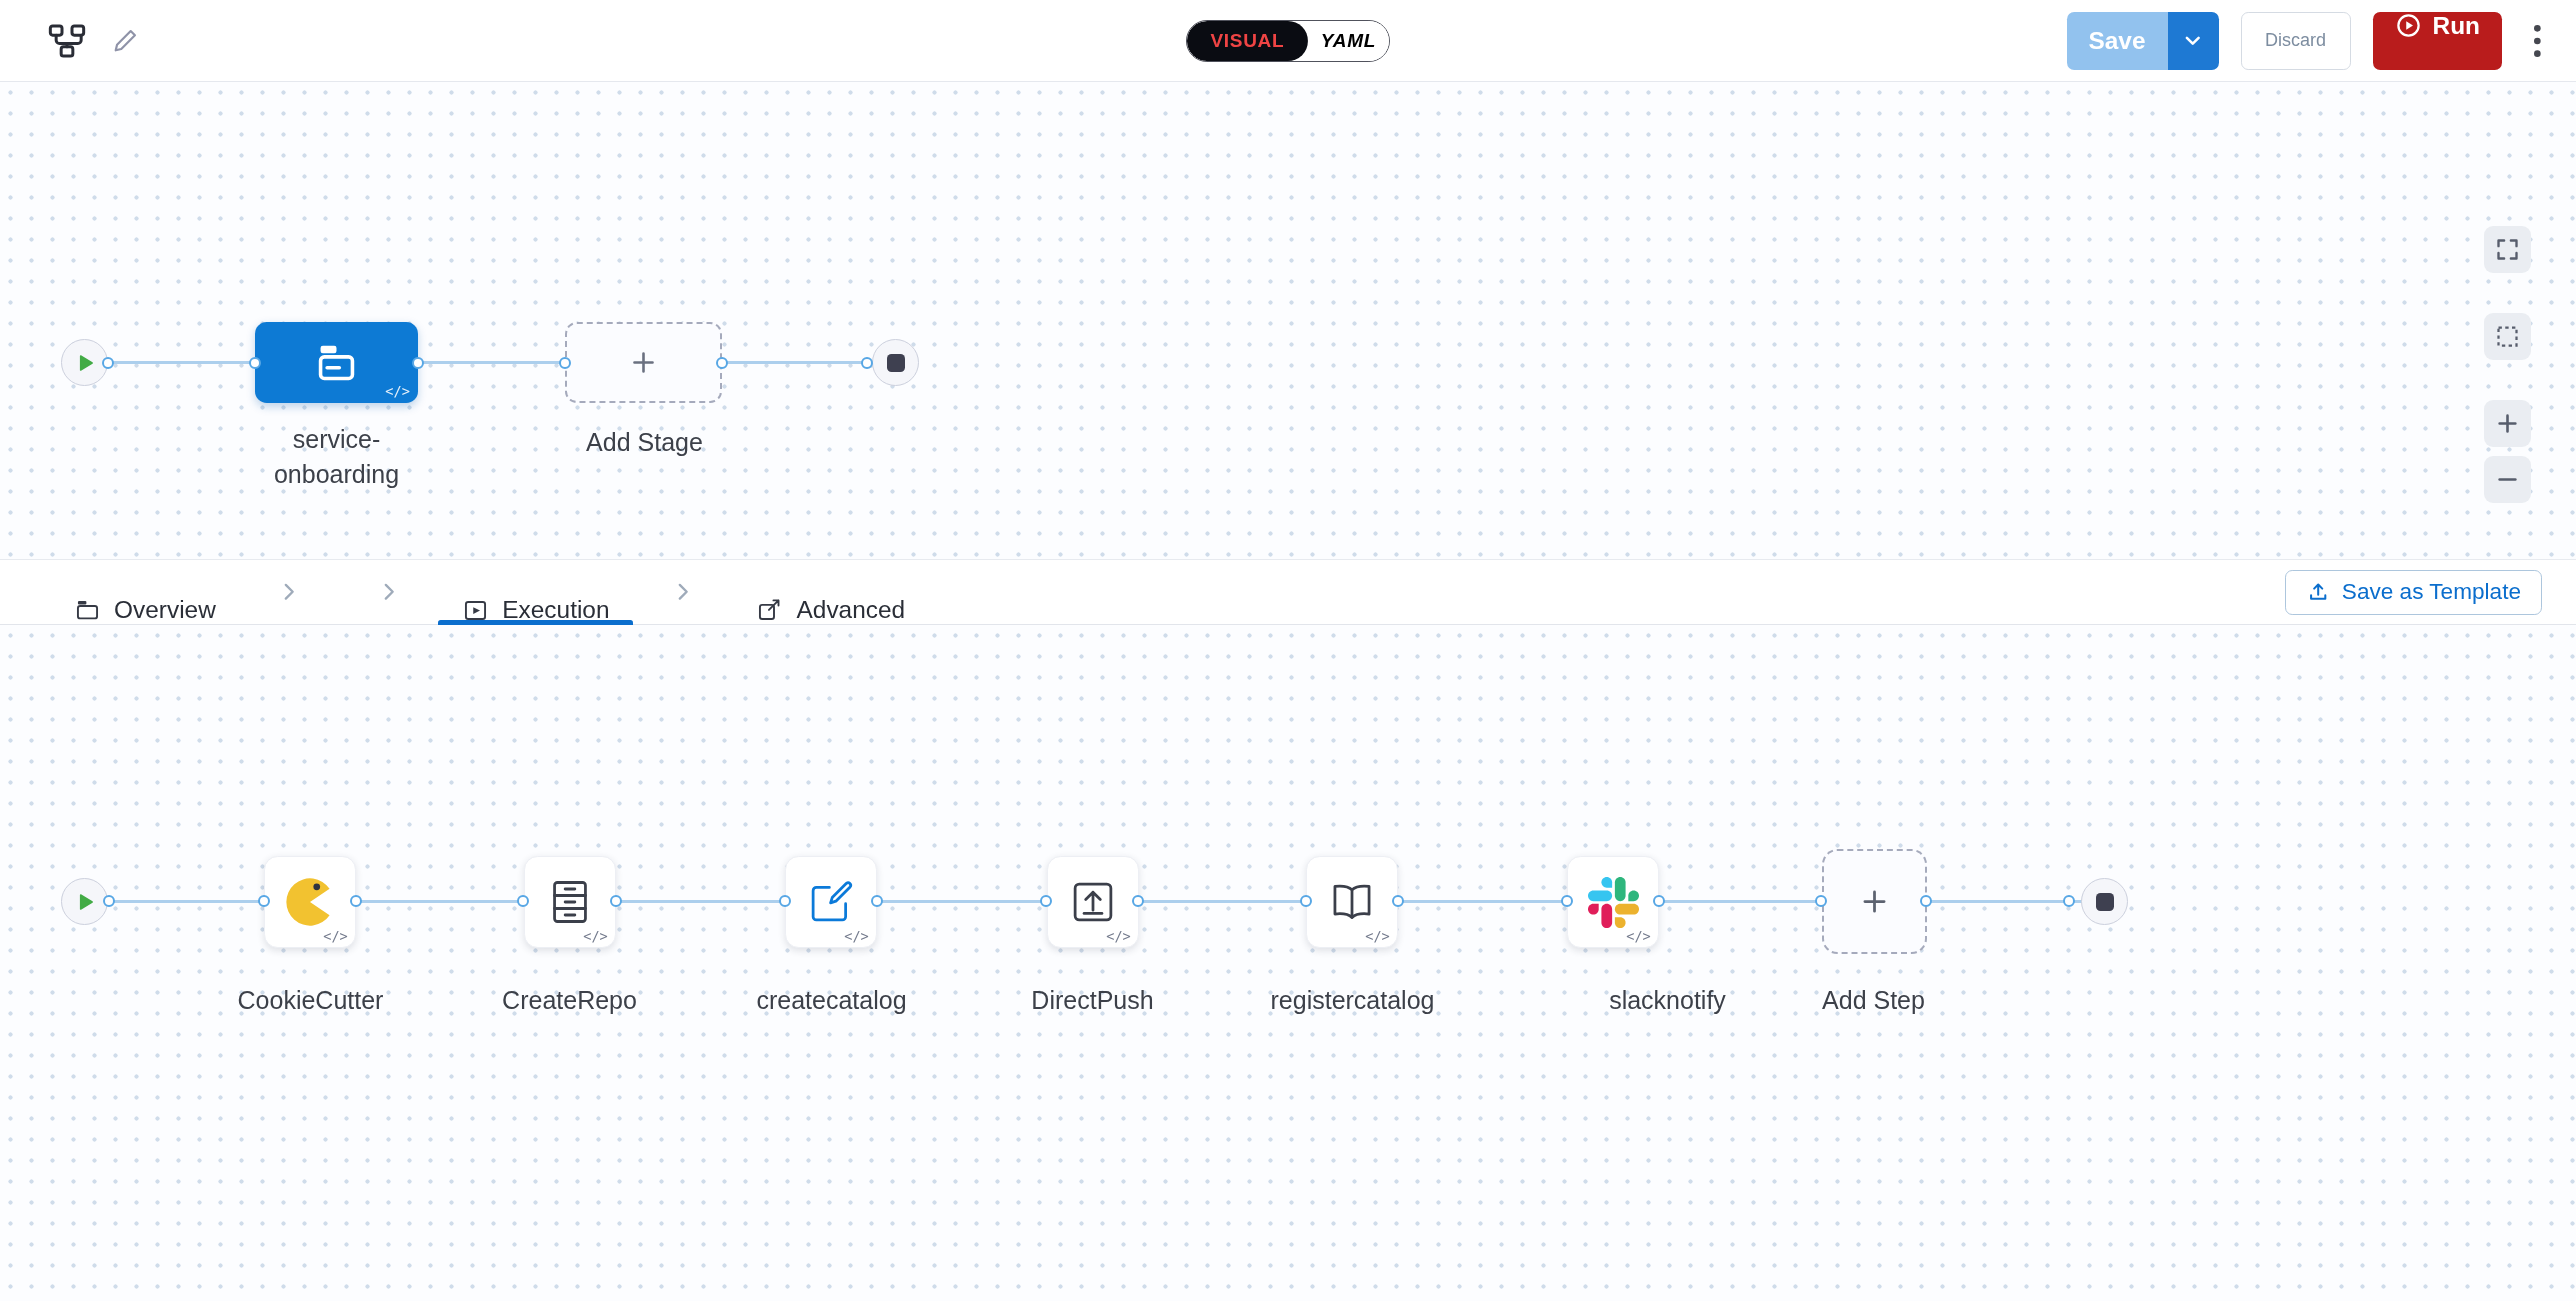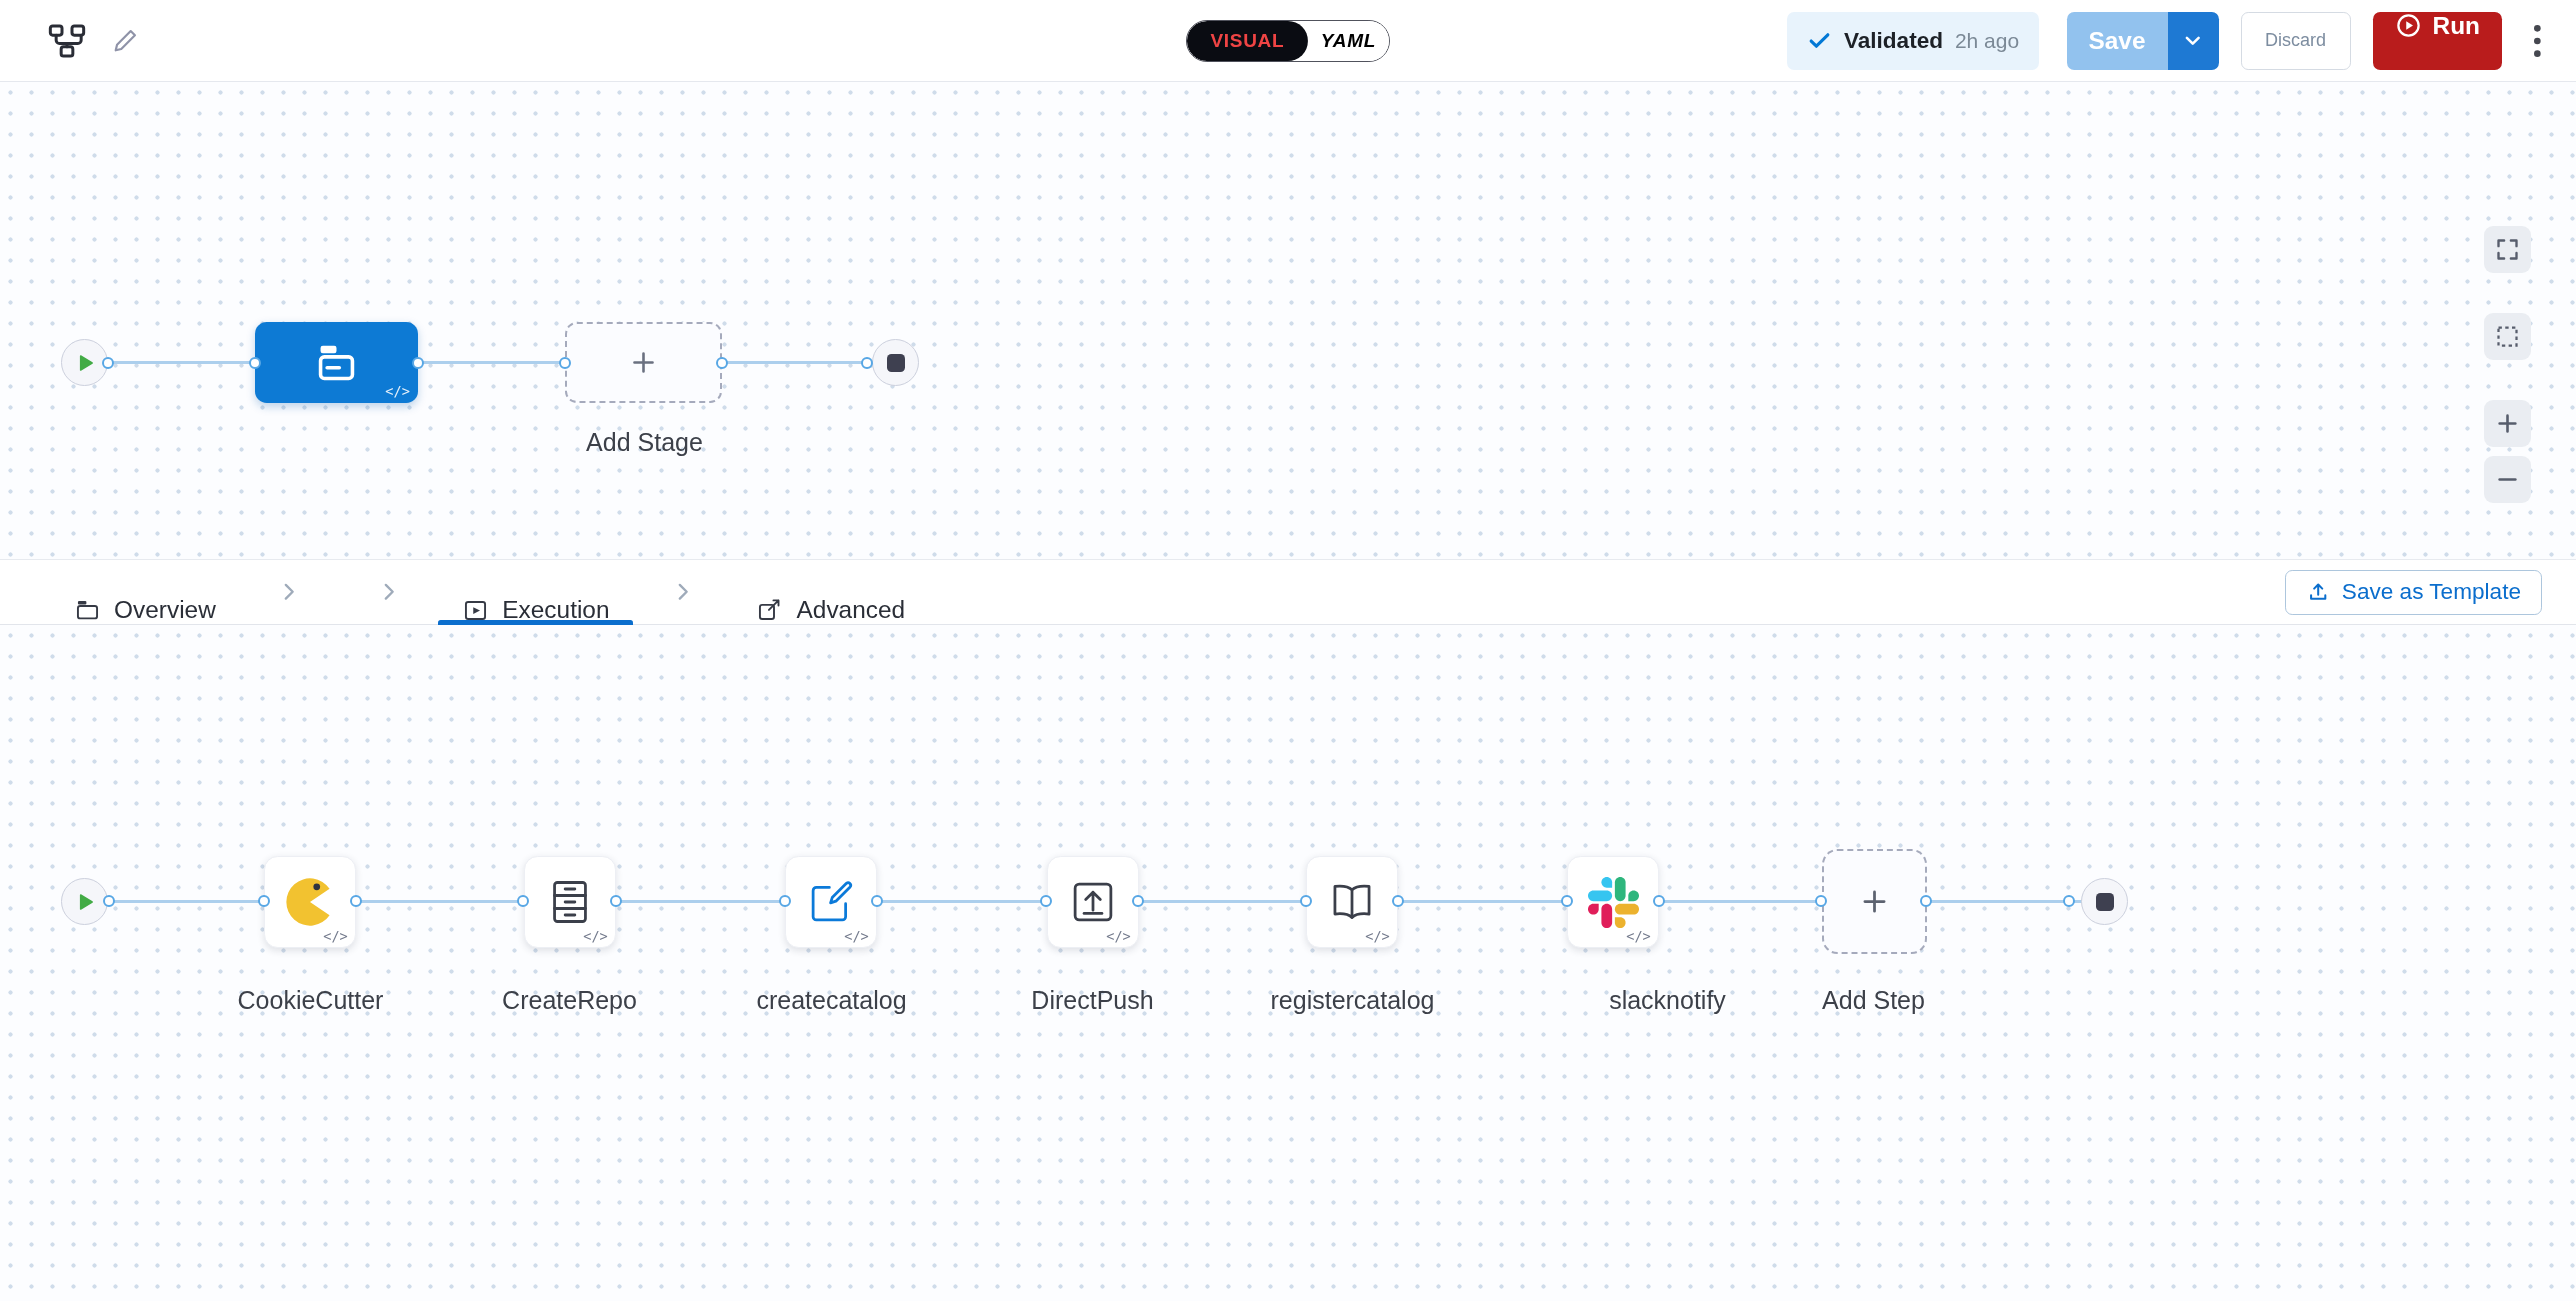--- a/index.html
+++ b/index.html
@@ -110,29 +110,20 @@
         </svg>
       </span>
     </button>
 
     <div class="toggle">
       <button class="toggle-seg toggle-visual">VISUAL</button>
       <button class="toggle-seg toggle-yaml">YAML</button>
     </div>
 
     <div class="header-right">
-      <button class="validated-chip">
-        <span style="display:flex;">
-          <svg width="25" height="25" viewBox="0 0 24 24" fill="none" stroke="#0278d5" stroke-width="3" stroke-linecap="round" stroke-linejoin="round">
-            <path d="M4 12.5 l5 5 L20 6.5"></path>
-          </svg>
-        </span>
-        <span class="validated-label">Validated</span>
-        <span class="validated-time">2h ago</span>
-      </button>
 
       <div class="save-split">
         <button class="save-main">Save</button>
         <button class="save-caret">
           <span style="display:flex;">
             <svg width="23.5" height="23.5" viewBox="0 0 24 24" fill="none" stroke="#fff" stroke-width="2.6" stroke-linecap="round" stroke-linejoin="round">
               <path d="M6 9 l6 6 6 -6"></path>
             </svg>
           </span>
         </button>
@@ -179,20 +170,21 @@
     <div class="stage-node" style="left:255px;top:240px;">
       <span style="display:flex;">
         <svg width="45" height="45" viewBox="0 0 24 24" fill="none">
           <rect x="3.5" y="9" width="17" height="11.5" rx="2" stroke="#fff" stroke-width="1.9"></rect>
           <rect x="3.5" y="3" width="8.5" height="4" rx="1.2" fill="#fff"></rect>
           <path d="M7 14.8 h6.5" stroke="#fff" stroke-width="1.9" stroke-linecap="round"></path>
         </svg>
       </span>
       <span class="stage-code">&lt;/&gt;</span>
     </div>
+    <div class="node-label" style="left:237px;width:199px;top:340px;">service-onboarding</div>
 
     <div class="node-dot" style="left:412px;top:275px;"></div>
     <div class="node-dot" style="left:559px;top:275px;"></div>
 
     <div class="ghost-box ghost-stage" style="left:565px;top:240px;">
       <span style="display:flex;">
         <svg width="31" height="31" viewBox="0 0 24 24" fill="none" stroke="#6a7080" stroke-width="2" stroke-linecap="round">
           <path d="M12 5 v14 M5 12 h14"></path>
         </svg>
       </span>

